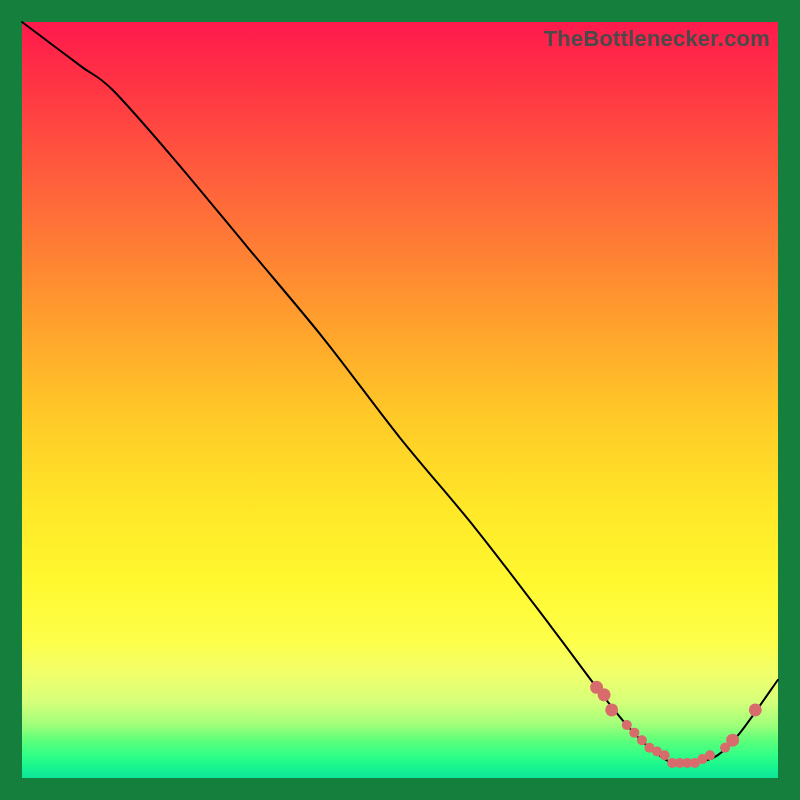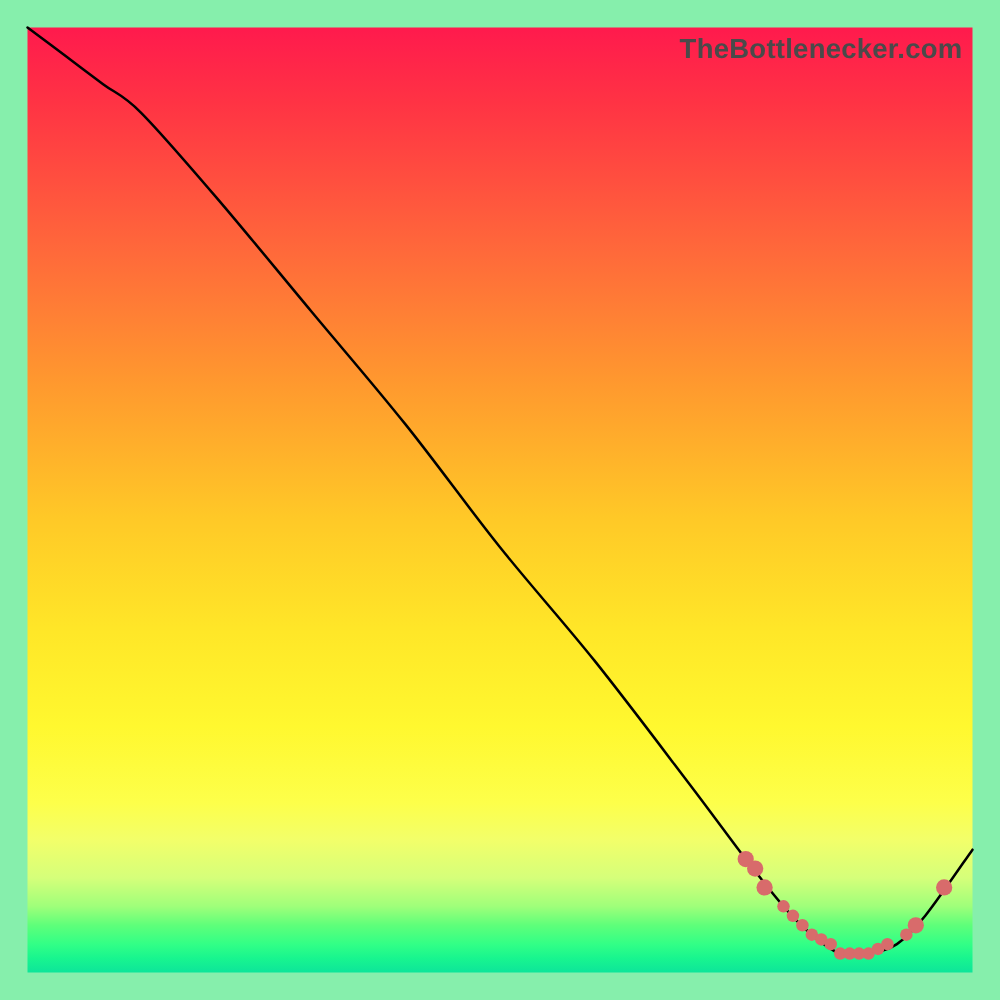--- a/index.html
+++ b/index.html
@@ -8,21 +8,21 @@
     width: 800px;
     height: 800px;
     background: #000;
     font-family: Arial, Helvetica, sans-serif;
     overflow: hidden;
   }
   .stage {
     position: relative;
     width: 800px;
     height: 800px;
-    background: #86efac;
+    background: #15803d;
   }
   .plot {
     position: absolute;
     left: 22px;
     top: 22px;
     width: 756px;
     height: 756px;
     background: linear-gradient(to bottom,
       #ff1a4d 0%,
       #ff3344 8%,

